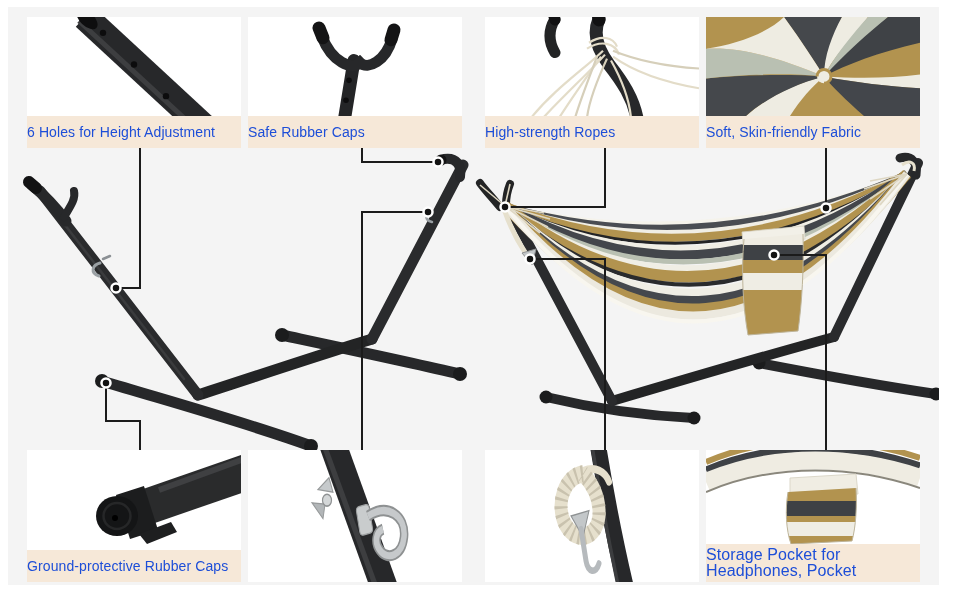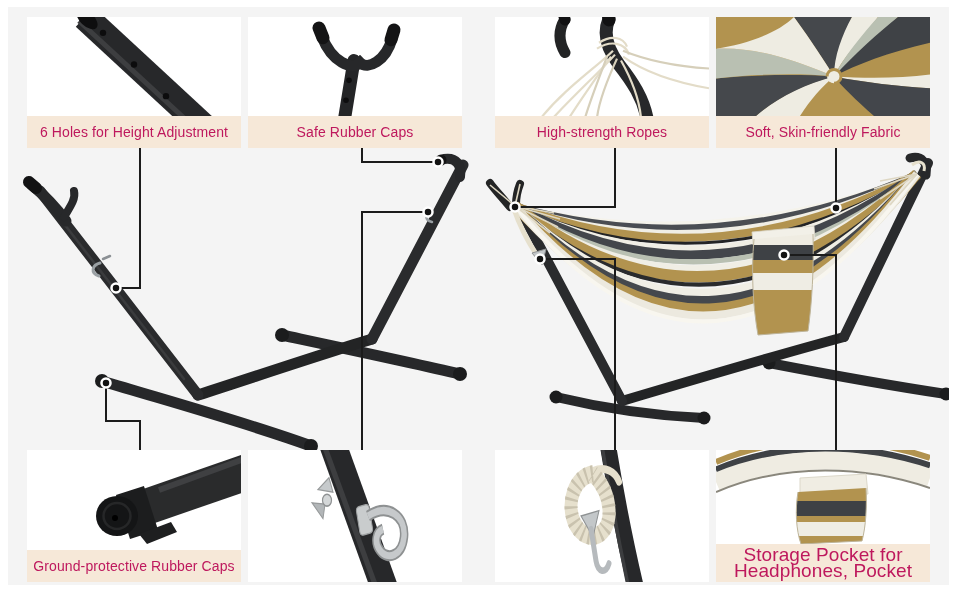--- a/index.html
+++ b/index.html
@@ -1,28 +1,28 @@
 <!DOCTYPE html>
 <html><head>
 <meta charset="utf-8">
 <style>
   html,body{margin:0;padding:0;background:#ffffff;}
   #stage{position:relative;width:970px;height:600px;background:#ffffff;overflow:hidden;
          font-family:"Liberation Sans","DejaVu Sans",sans-serif;}
   .panel{position:absolute;top:7px;height:578px;background:#f4f4f4;}
   #panel-left{left:8px;width:472px;}
-  #panel-right{left:476px;width:473px;}
+  #panel-right{left:466px;width:473px;}
   .panel > svg.scene{position:absolute;left:0;top:0;width:100%;height:100%;z-index:1;}
   .card{position:absolute;width:214px;display:flex;flex-direction:column;z-index:2;}
   .card .photo{flex:1 1 auto;background:#ffffff;overflow:hidden;}
   .card .photo svg{display:block;width:100%;height:100%;}
   .card .label{flex:0 0 32px;background:#f6e8d8;display:flex;flex-direction:column;
-               align-items:center;justify-content:center;color:#be185d;font-size:14px;
+               justify-content:center;color:#1d4ed8;font-size:14px;
                font-weight:500;letter-spacing:.1px;white-space:nowrap;line-height:16px;}
-  .card .label.two{flex-basis:38px;font-size:19px;}
+  .card .label.two{flex-basis:38px;font-size:16px;}
   .card.top{top:10px;height:131px;}
   .card.bottom{top:443px;height:132px;}
   .card.c1{left:19px;}
   .card.c2{left:240px;}
 </style>
 </head>
 <body>
 
 <div id="stage">
 

